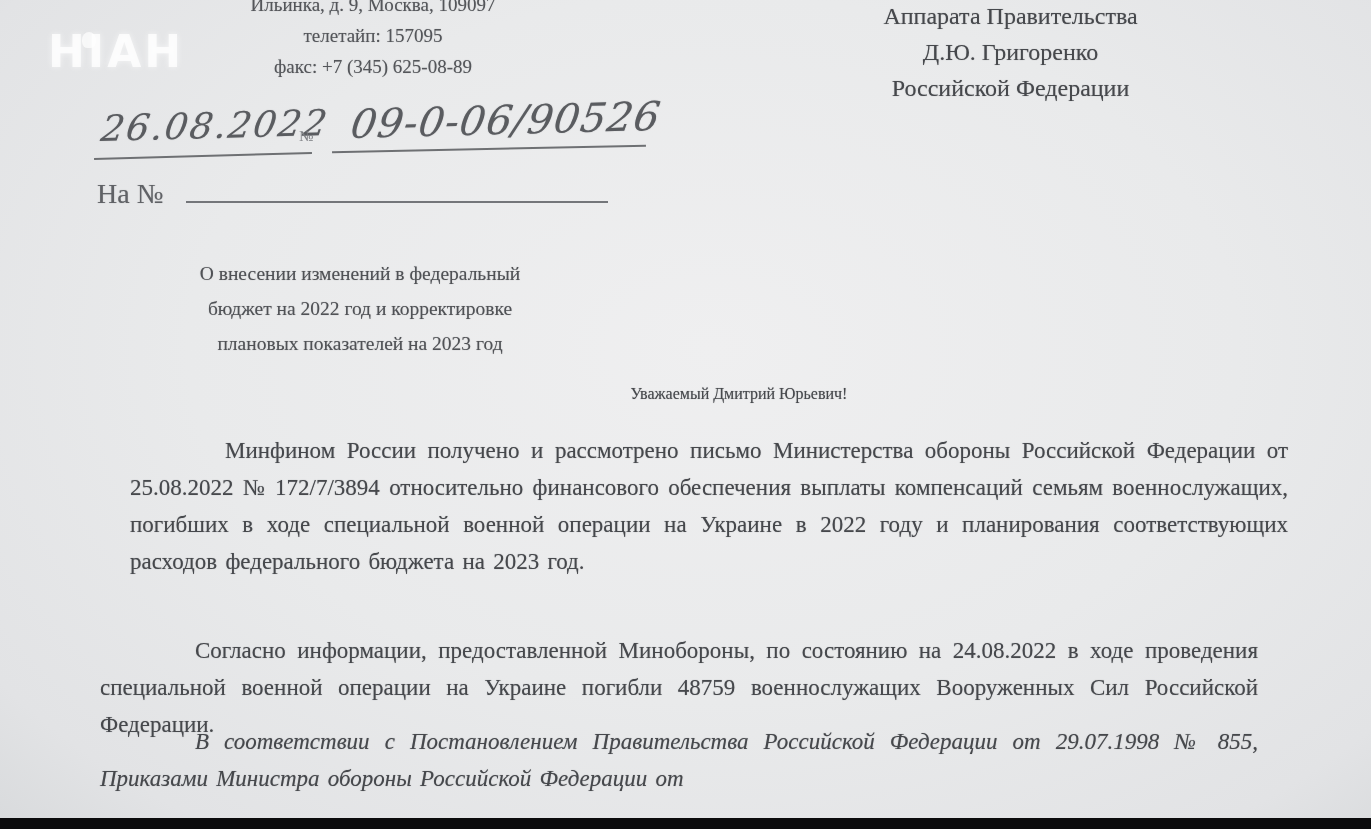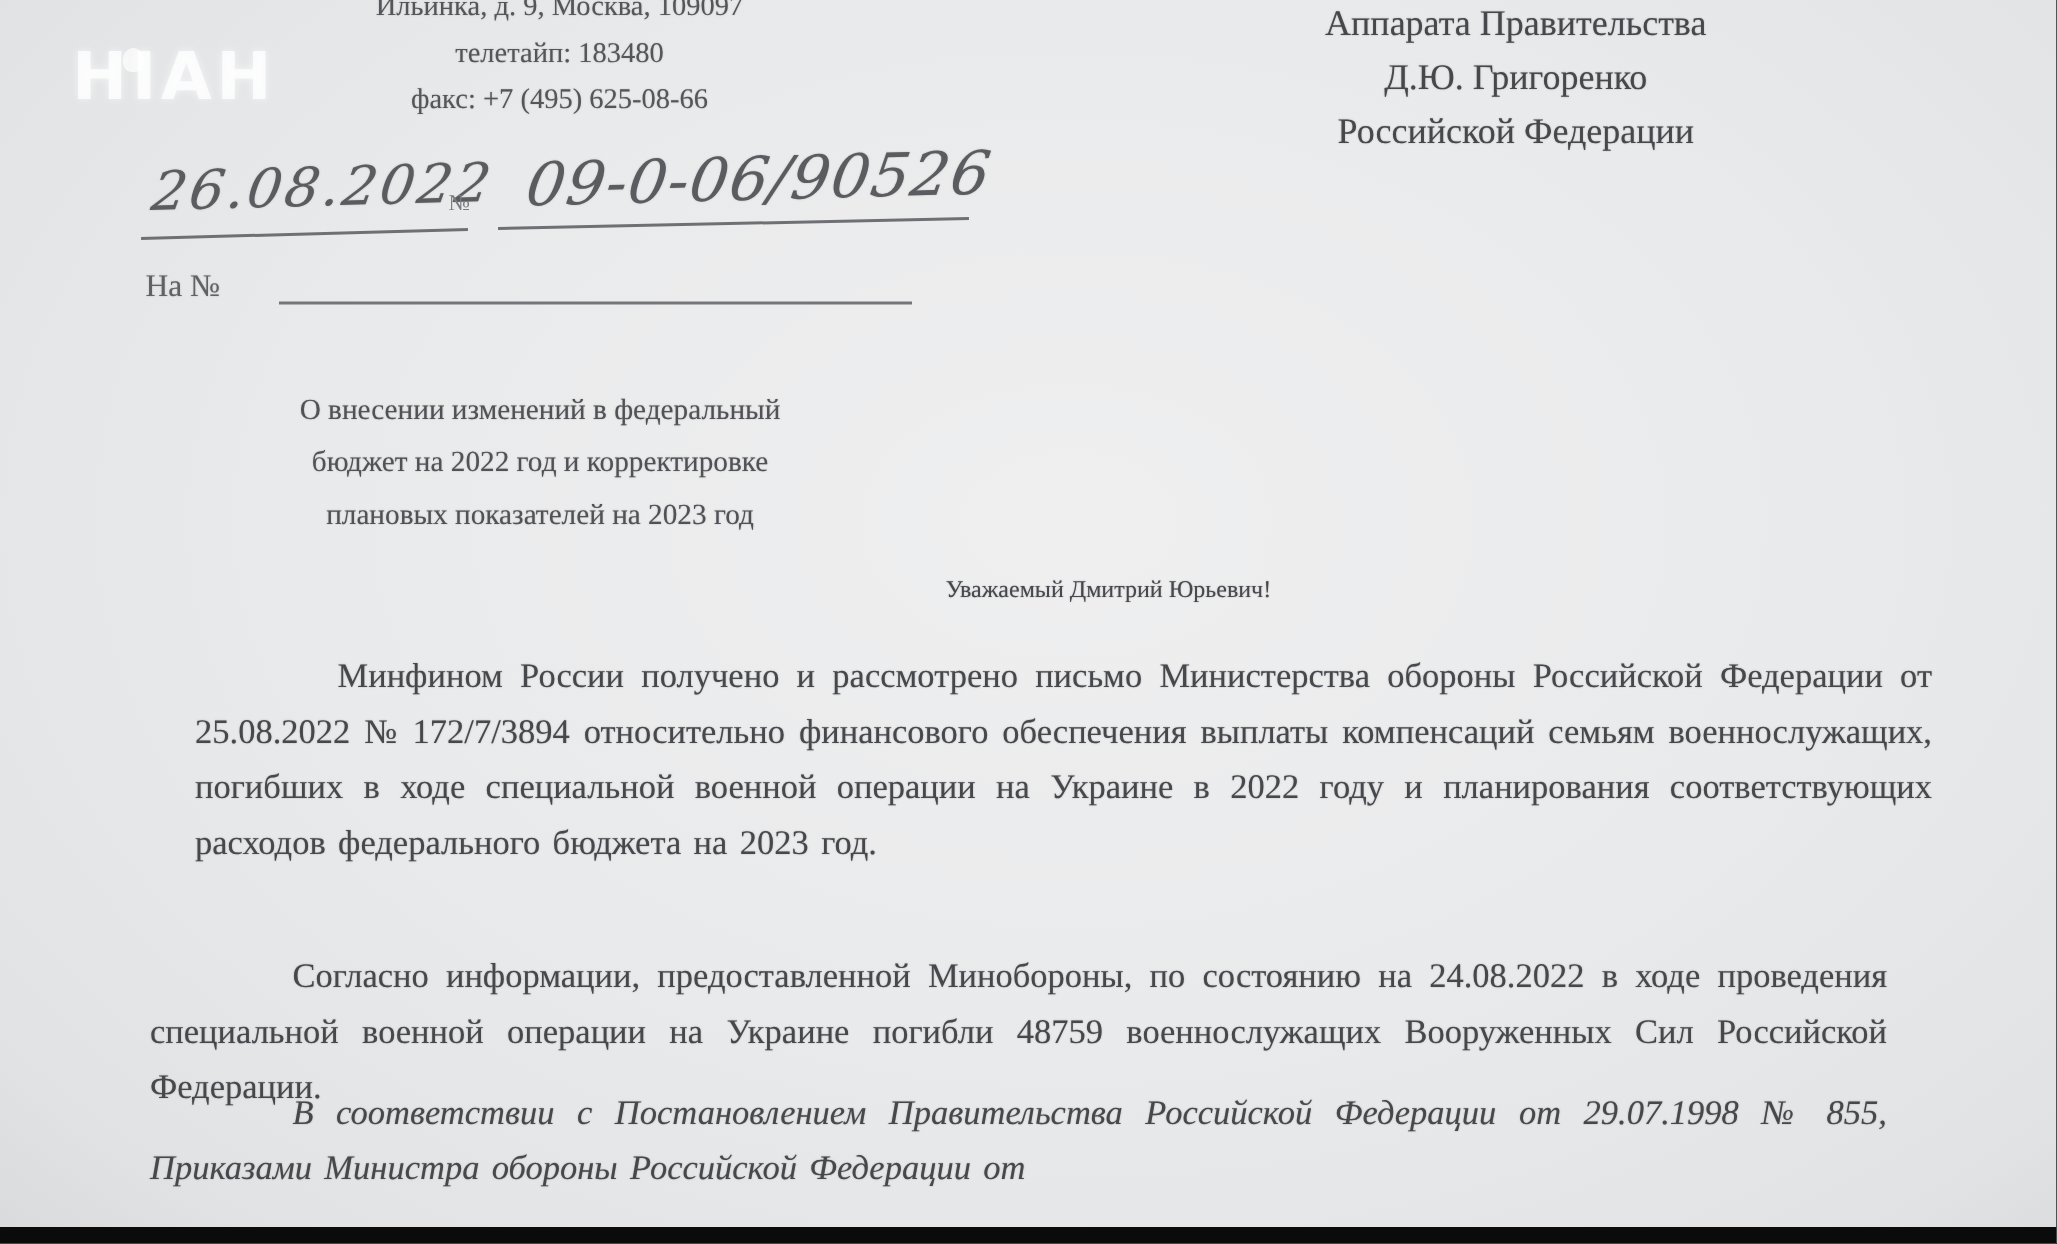--- a/index.html
+++ b/index.html
@@ -46,21 +46,21 @@
     color:#5a5c60;text-shadow:0 0 1px rgba(110,112,116,0.5);
     transform:skewX(-10deg) rotate(-1.5deg);
     white-space:nowrap;
   }
   .hand-date{position:absolute;left:102px;top:105px;font-size:36px;letter-spacing:2px;}
   .hand-number{position:absolute;left:352px;top:97px;font-size:40px;letter-spacing:1px;}
   .no-sign{position:absolute;left:299px;top:128px;font-size:15px;color:#7a7c80;}
   .underline{position:absolute;border-bottom:2px solid #6e7073;height:0;}
   .u-date{left:94px;top:155px;width:218px;transform:rotate(-1.6deg);}
   .u-number{left:332px;top:148px;width:314px;transform:rotate(-1.2deg);}
-  .reply-label{position:absolute;left:97px;top:178px;font-size:21px;color:#606266;text-shadow:0 0 1px rgba(110,112,116,0.5);}
+  .reply-label{position:absolute;left:97px;top:178px;font-size:28px;color:#606266;text-shadow:0 0 1px rgba(110,112,116,0.5);}
   .u-reply{left:186px;top:201px;width:422px;border-bottom-color:#74767a;}
   
   .subject{
     position:absolute;left:100px;top:256px;width:520px;
     font-size:19.5px;line-height:35px;
     color:#505256;text-shadow:0 0 1px rgba(105,107,111,0.55);text-align:center;
   }
   
   .salutation{
     position:absolute;left:160px;top:385px;width:1158px;
@@ -85,22 +85,22 @@
 
 <div class="page">
 
   <div class="watermark">
     <div class="watermark-flame"></div>
     <span>НІАН</span>
   </div>
 
   <div class="lh-left scan-text">
     <div>Ильинка, д. 9, Москва, 109097</div>
-    <div>телетайп: 183480</div>
-    <div>факс: +7 (495) 625-08-66</div>
+    <div>телетайп: 157095</div>
+    <div>факс: +7 (345) 625-08-89</div>
   </div>
 
   <div class="lh-right">
     <div>Аппарата Правительства</div>
     <div>Д.Ю. Григоренко</div>
     <div>Российской Федерации</div>
   </div>
 
   <div class="hand hand-date">26.08.2022</div>
   <div class="no-sign">№</div>

